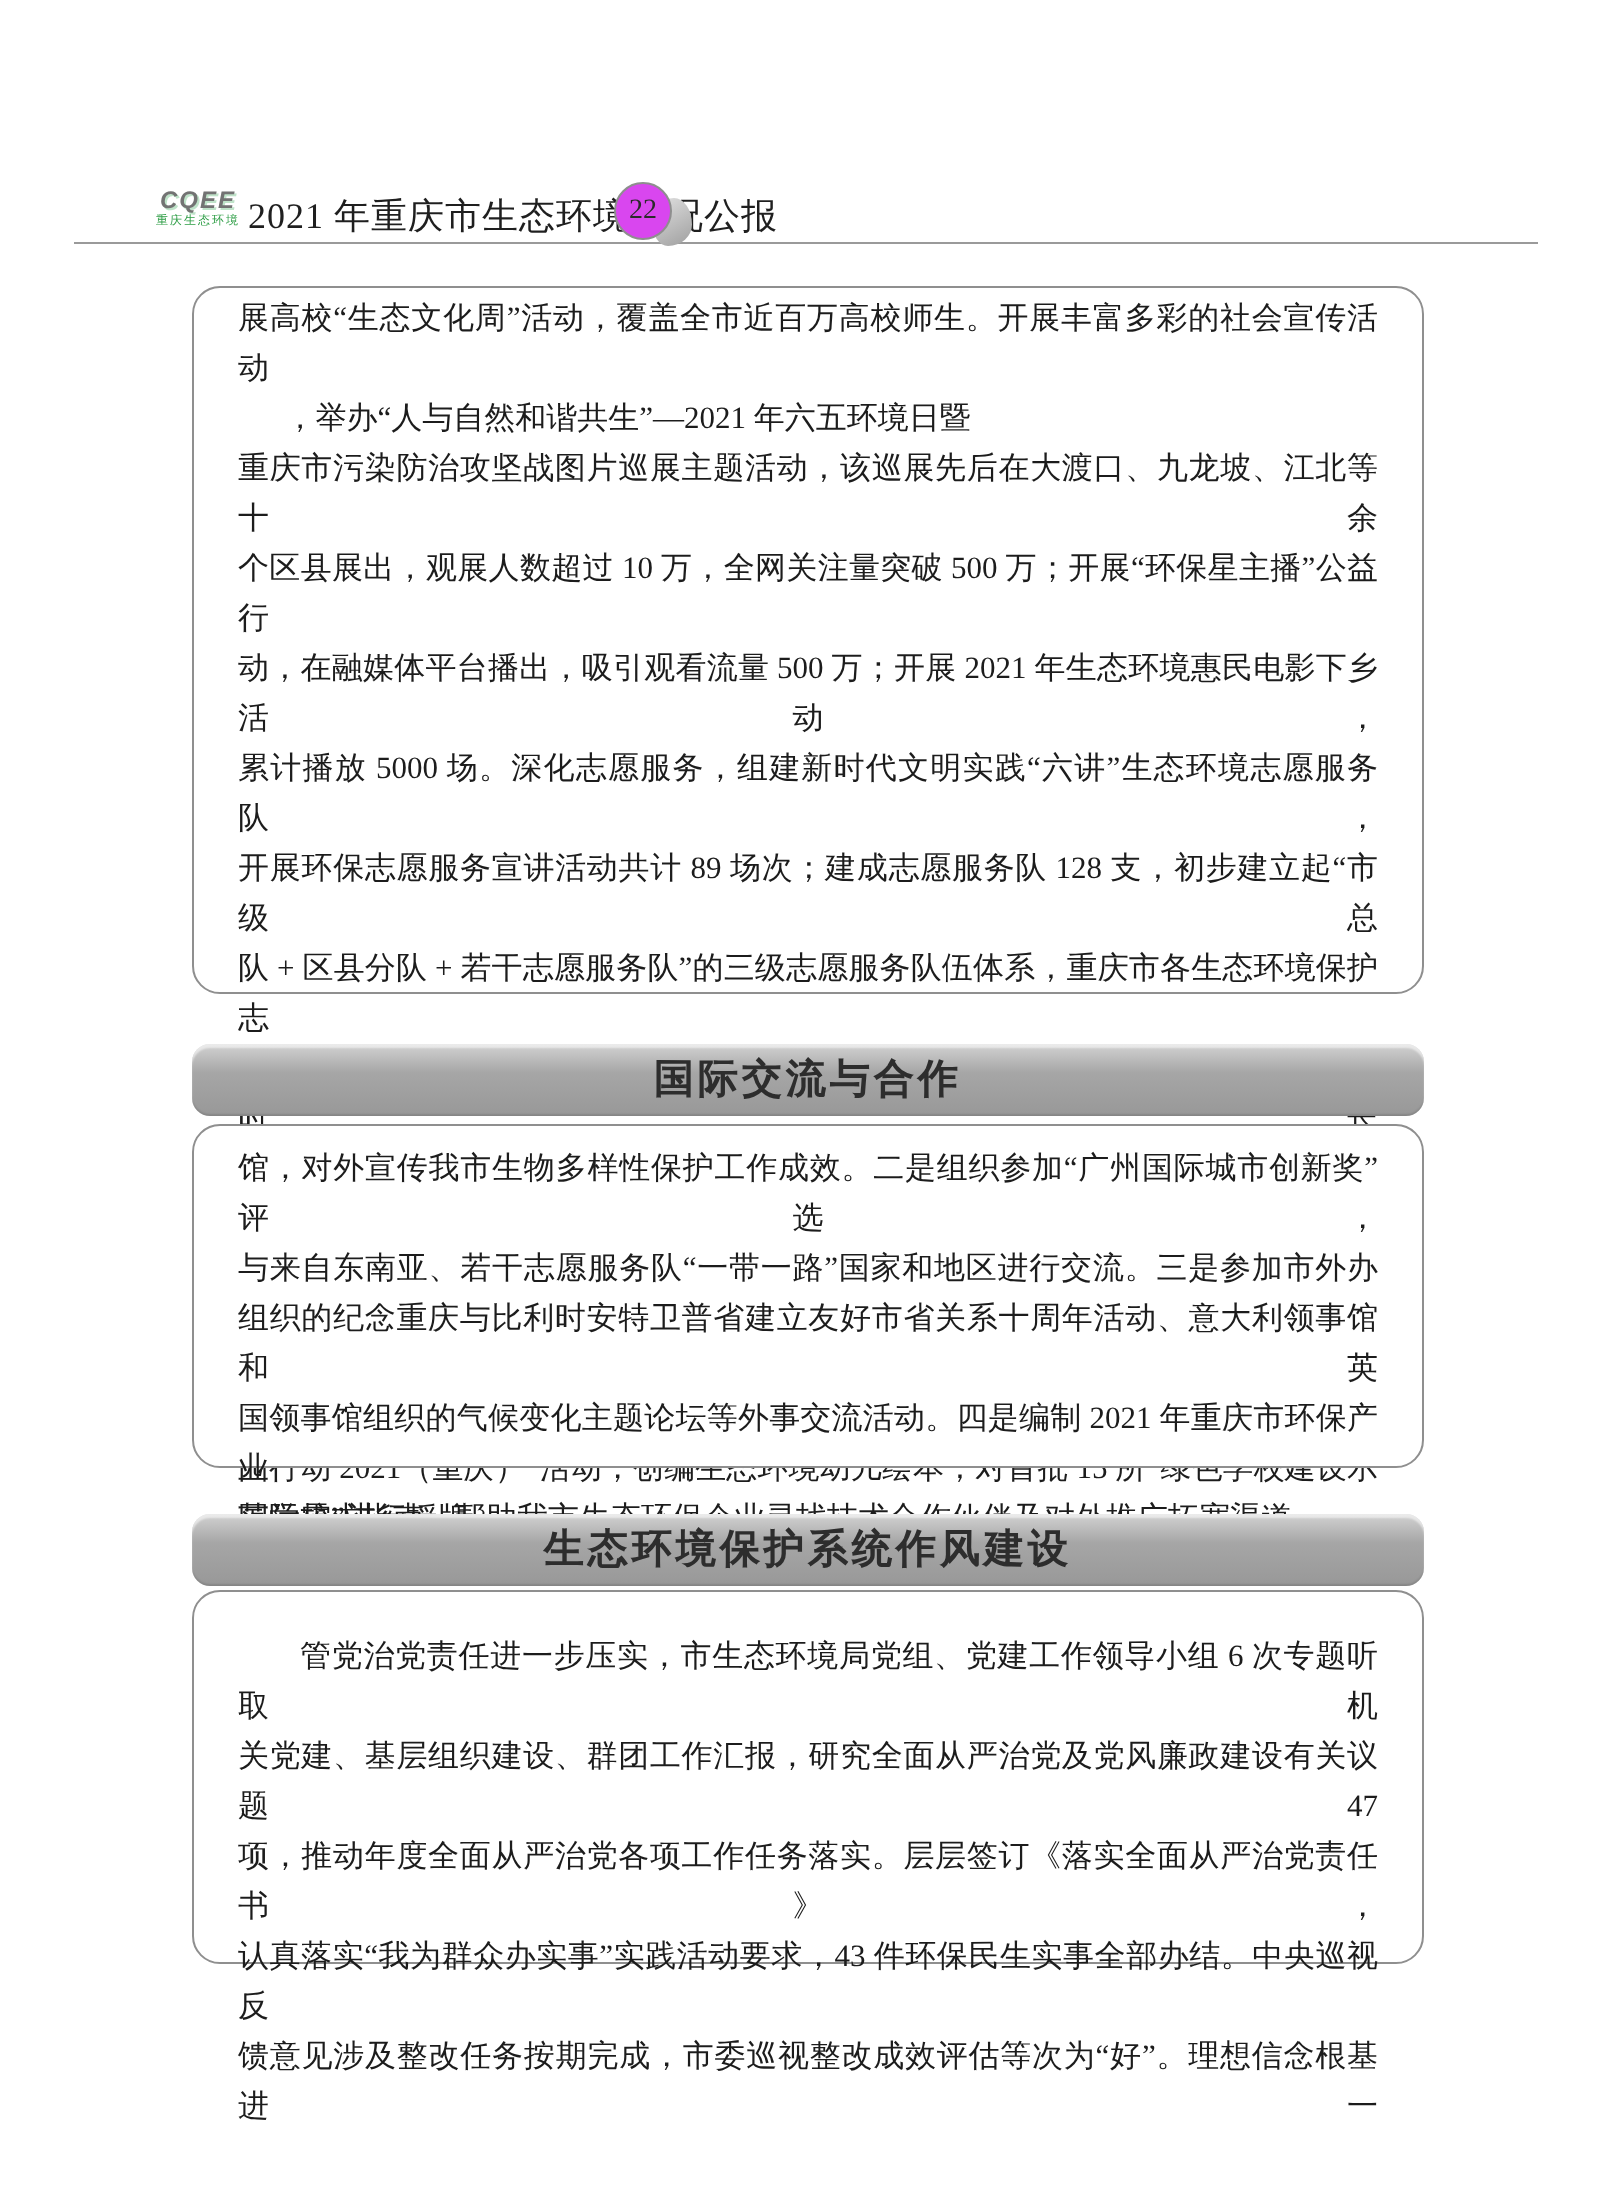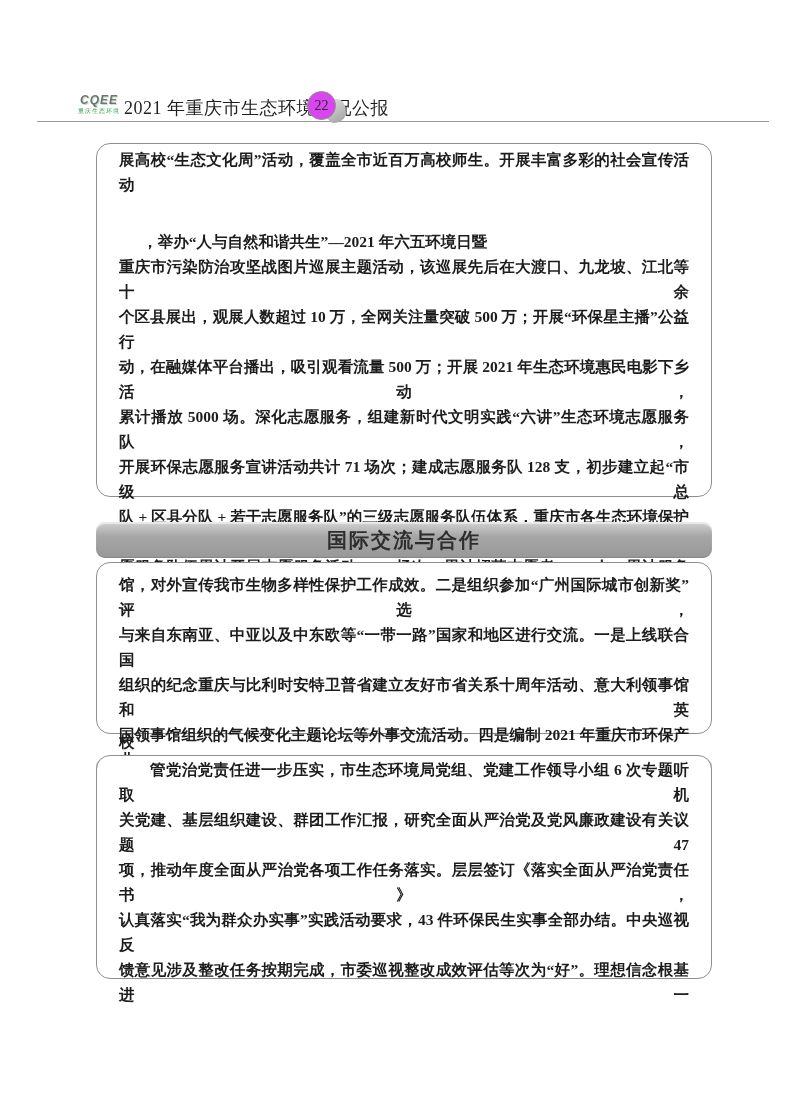--- a/index.html
+++ b/index.html
@@ -54,25 +54,24 @@
     border-radius: 55% 45% 60% 40% / 50% 55% 45% 50%;
     z-index: 1;
   }
 
   
   .txtbox {
     position: absolute; left: 96px; width: 616px;
     border: 1px solid #8f8f8f; border-radius: 14px;
     background: #ffffff;
     padding: 5px 22px 0 22px;
-    font-weight: bold;
   }
   .box-cont { top: 143px; height: 354px; padding-top: 3px; }
   .box-intl { top: 562px; height: 172px; padding-top: 9px; }
-  .box-style { top: 755px; height: 224px; padding-top: 1px; }
+  .box-style { top: 795px; height: 187px; padding-top: 20px; }
 
   .tline {
     font-size: 15.5px; line-height: 25px; color: #1c1c1c;
     white-space: nowrap;
     text-align: left;
   }
   .tline.just {
     white-space: normal;
     text-align: justify;
     text-align-last: justify;
@@ -106,41 +105,41 @@
       <span class="logo-sub">重庆生态环境</span>
     </div>
     <div class="hdr-title">2021 年重庆市生态环境状况公报</div>
     <div class="badge-blob"></div>
     <div class="page-badge">22</div>
     <div class="hdr-rule"></div>
   </div>
 
   <div class="txtbox box-cont">
       <div class="tline just">展高校“生态文化周”活动，覆盖全市近百万高校师生。开展丰富多彩的社会宣传活动</div>
-      <div class="tline" style="text-indent: 1.5em; margin-top: 32px;">，举办“人与自然和谐共生”—2021 年六五环境日暨</div>
+      <div class="tline" style="text-indent: 1.5em;">，举办“人与自然和谐共生”—2021 年六五环境日暨</div>
       <div class="tline just">重庆市污染防治攻坚战图片巡展主题活动，该巡展先后在大渡口、九龙坡、江北等十余</div>
       <div class="tline just">个区县展出，观展人数超过 10 万，全网关注量突破 500 万；开展“环保星主播”公益行</div>
       <div class="tline just">动，在融媒体平台播出，吸引观看流量 500 万；开展 2021 年生态环境惠民电影下乡活动，</div>
       <div class="tline just">累计播放 5000 场。深化志愿服务，组建新时代文明实践“六讲”生态环境志愿服务队，</div>
-      <div class="tline just">开展环保志愿服务宣讲活动共计 71 场次；建成志愿服务队 128 支，初步建立起“市级总</div>
+      <div class="tline just">开展环保志愿服务宣讲活动共计 89 场次；建成志愿服务队 128 支，初步建立起“市级总</div>
       <div class="tline just">队 + 区县分队 + 若干志愿服务队”的三级志愿服务队伍体系，重庆市各生态环境保护志</div>
       <div class="tline just">愿服务队伍累计开展志愿服务活动 2374 场次，累计招募志愿者 9396 人，累计服务时长</div>
       <div class="tline just">超过 22.4 万小时。持续公众开放，全市累计向社会公开 4 类 4 批次共 119 家环保设施，</div>
       <div class="tline just">开展线下活动 160 余场，线上活动近 80 场。夯实环保教育，创新开展首届重庆市大学生</div>
       <div class="tline just">绿色创新学习实践活动，举办首届大赛颁奖仪式暨第二届赛事启动仪式，开展“无废校</div>
       <div class="tline just">园行动 2021（重庆）”活动，创编生态环境幼儿绘本，对首批 15 所“绿色学校建设示</div>
       <div class="tline">范学校”进行授牌。</div>
     </div>
 
   <div class="secbar bar-intl">
     <span class="secbar-title">国际交流与合作</span>
   </div>
   <div class="txtbox box-intl">
       <div class="tline just">馆，对外宣传我市生物多样性保护工作成效。二是组织参加“广州国际城市创新奖”评选，</div>
-      <div class="tline just">与来自东南亚、中亚以及中东欧等“一带一路”国家和地区进行交流。一是上线联合国</div>
+      <div class="tline just">与来自东南亚、若干志愿服务队“一带一路”国家和地区进行交流。三是参加市外办</div>
       <div class="tline just">组织的纪念重庆与比利时安特卫普省建立友好市省关系十周年活动、意大利领事馆和英</div>
       <div class="tline just">国领事馆组织的气候变化主题论坛等外事交流活动。四是编制 2021 年重庆市环保产业</div>
       <div class="tline">国际需求指南，帮助我市生态环保企业寻找技术合作伙伴及对外推广拓宽渠道。</div>
     </div>
 
   <div class="secbar bar-style">
     <span class="secbar-title">生态环境保护系统作风建设</span>
   </div>
   <div class="txtbox box-style">
       <div class="tline just" style="text-indent: 2em;">管党治党责任进一步压实，市生态环境局党组、党建工作领导小组 6 次专题听取机</div>

